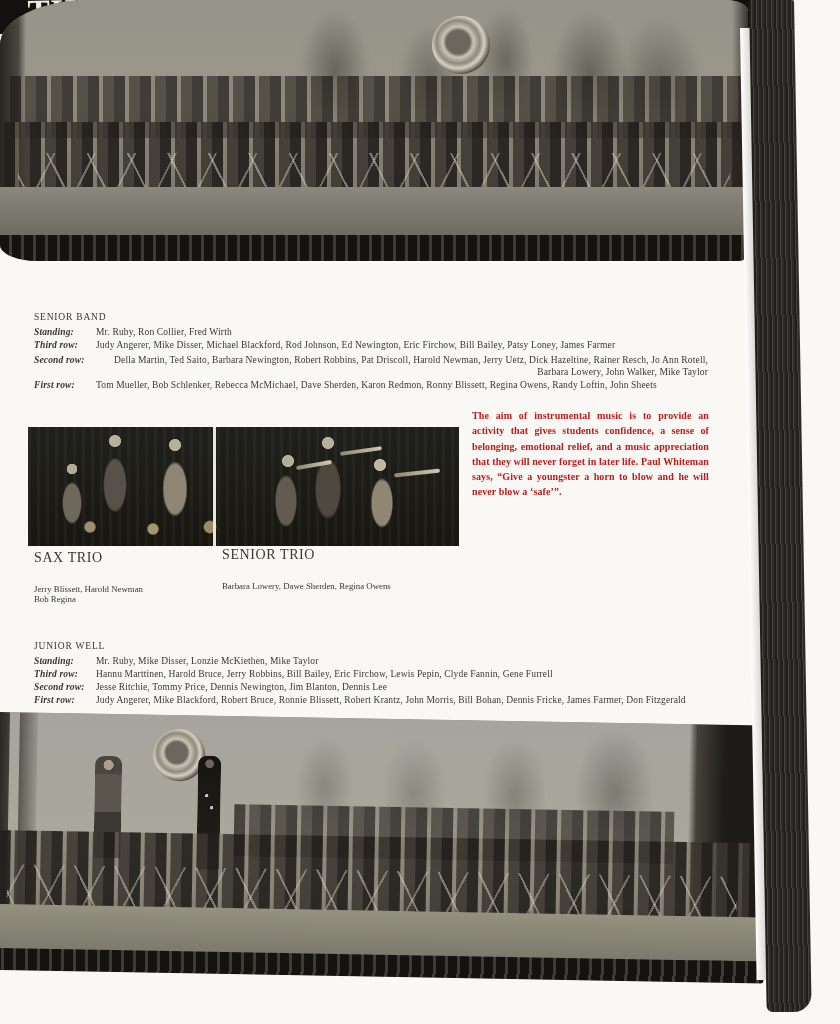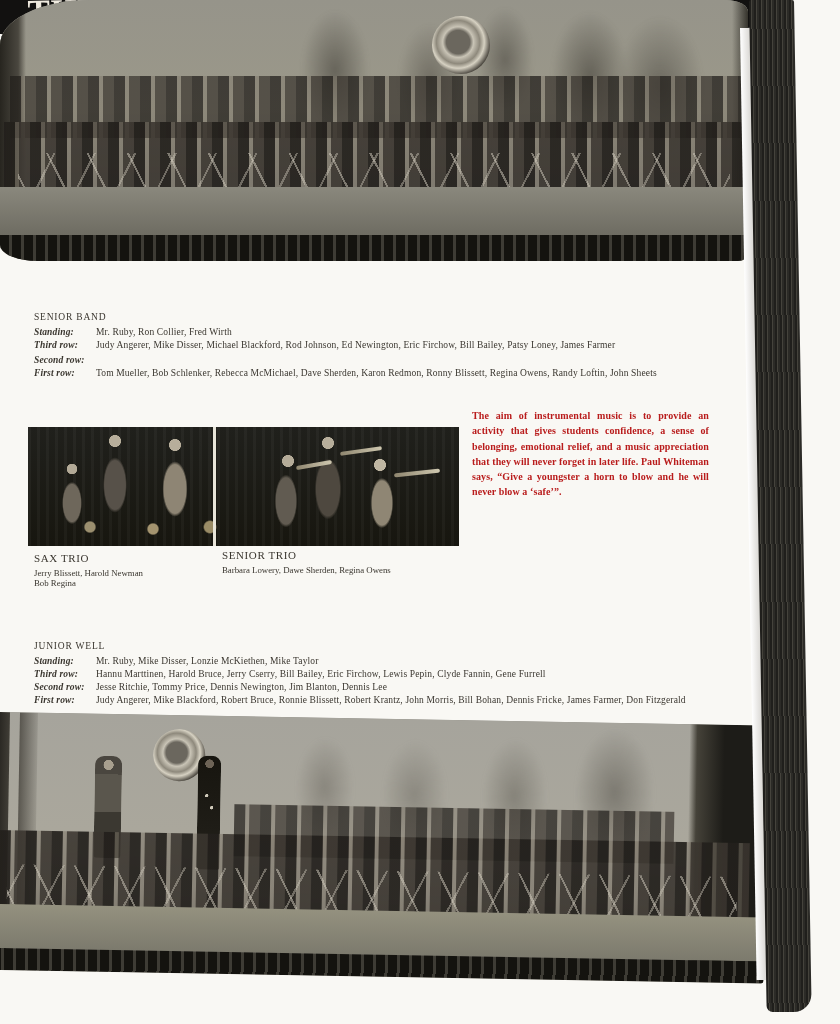--- a/index.html
+++ b/index.html
@@ -158,21 +158,21 @@
   .caption{position:absolute; font-size:9.5px; line-height:12px; letter-spacing:.15px; color:#3a362f;}
   .cap-title{font-size:9.5px; letter-spacing:.8px; margin-bottom:3px;}
   .cap-row{display:flex; margin-bottom:1px;}
   .cap-label{flex:none; width:62px; font-style:italic;font-weight:bold;}
   .cap-names{max-width:612px;text-align:right;}
   .senior-caption .cap-row:nth-of-type(3) .cap-names{max-width:585px;}
   .senior-caption .cap-row:nth-of-type(4){margin-top:3px;}
   .junior-caption .cap-row:nth-of-type(4) .cap-names{max-width:465px;}
 
   .trio-caption{position:absolute; font-size:8.8px; line-height:10.5px; color:#3a362f;}
-  .trio-caption .cap-title{font-size:11px; margin-bottom:4px; letter-spacing:.6px;}
+  .trio-caption .cap-title{font-size:14px; margin-bottom:20px; letter-spacing:.6px;}
 
   
   .essay{
     position:absolute; left:472px; top:408px; width:237px;
     font-size:10px; line-height:15.3px; font-weight:bold;
     text-align:justify; color:#b91c1c; letter-spacing:.1px;
   }
 </style>
 </head>
 <body>
@@ -205,20 +205,21 @@
     <div class="cap-row">
       <span class="cap-label">Standing:</span>
       <span class="cap-names">Mr. Ruby, Ron Collier, Fred Wirth</span>
     </div>
     <div class="cap-row">
       <span class="cap-label">Third row:</span>
       <span class="cap-names">Judy Angerer, Mike Disser, Michael Blackford, Rod Johnson, Ed Newington, Eric Firchow, Bill Bailey, Patsy Loney, James Farmer</span>
     </div>
     <div class="cap-row">
       <span class="cap-label">Second row:</span>
+      <span class="cap-names">Della Martin, Ted Saito, Barbara Newington, Robert Robbins, Pat Driscoll, Harold Newman, Jerry Uetz, Dick Hazeltine, Rainer Resch, Jo Ann Rotell, Barbara Lowery, John Walker, Mike Taylor</span>
     </div>
     <div class="cap-row">
       <span class="cap-label">First row:</span>
       <span class="cap-names">Tom Mueller, Bob Schlenker, Rebecca McMichael, Dave Sherden, Karon Redmon, Ronny Blissett, Regina Owens, Randy Loftin, John Sheets</span>
     </div>
   </div>
 
   <div class="photo trio-photo">
     <div class="trio-left-figs"></div>
     <div class="trio-right-figs"></div>
@@ -242,21 +243,21 @@
   <div class="essay">The aim of instrumental music is to provide an activity that gives students confidence, a sense of belonging, emotional relief, and a music appreciation that they will never forget in later life. Paul Whiteman says, “Give a youngster a horn to blow and he will never blow a ‘safe’”.</div>
 
   <div class="caption junior-caption" style="left:34px; top:640px; width:700px;">
     <div class="cap-title">JUNIOR WELL</div>
     <div class="cap-row">
       <span class="cap-label">Standing:</span>
       <span class="cap-names">Mr. Ruby, Mike Disser, Lonzie McKiethen, Mike Taylor</span>
     </div>
     <div class="cap-row">
       <span class="cap-label">Third row:</span>
-      <span class="cap-names">Hannu Marttinen, Harold Bruce, Jerry Cserry, Bill Bailey, Eric Firchow, Lewis Pepin, Clyde Fannin, Gene Furrell</span>
+      <span class="cap-names">Hannu Marttinen, Harold Bruce, Jerry Robbins, Bill Bailey, Eric Firchow, Lewis Pepin, Clyde Fannin, Gene Furrell</span>
     </div>
     <div class="cap-row">
       <span class="cap-label">Second row:</span>
       <span class="cap-names">Jesse Ritchie, Tommy Price, Dennis Newington, Jim Blanton, Dennis Lee</span>
     </div>
     <div class="cap-row">
       <span class="cap-label">First row:</span>
       <span class="cap-names">Judy Angerer, Mike Blackford, Robert Bruce, Ronnie Blissett, Robert Krantz, John Morris, Bill Bohan, Dennis Fricke, James Farmer, Don Fitzgerald</span>
     </div>
   </div>

